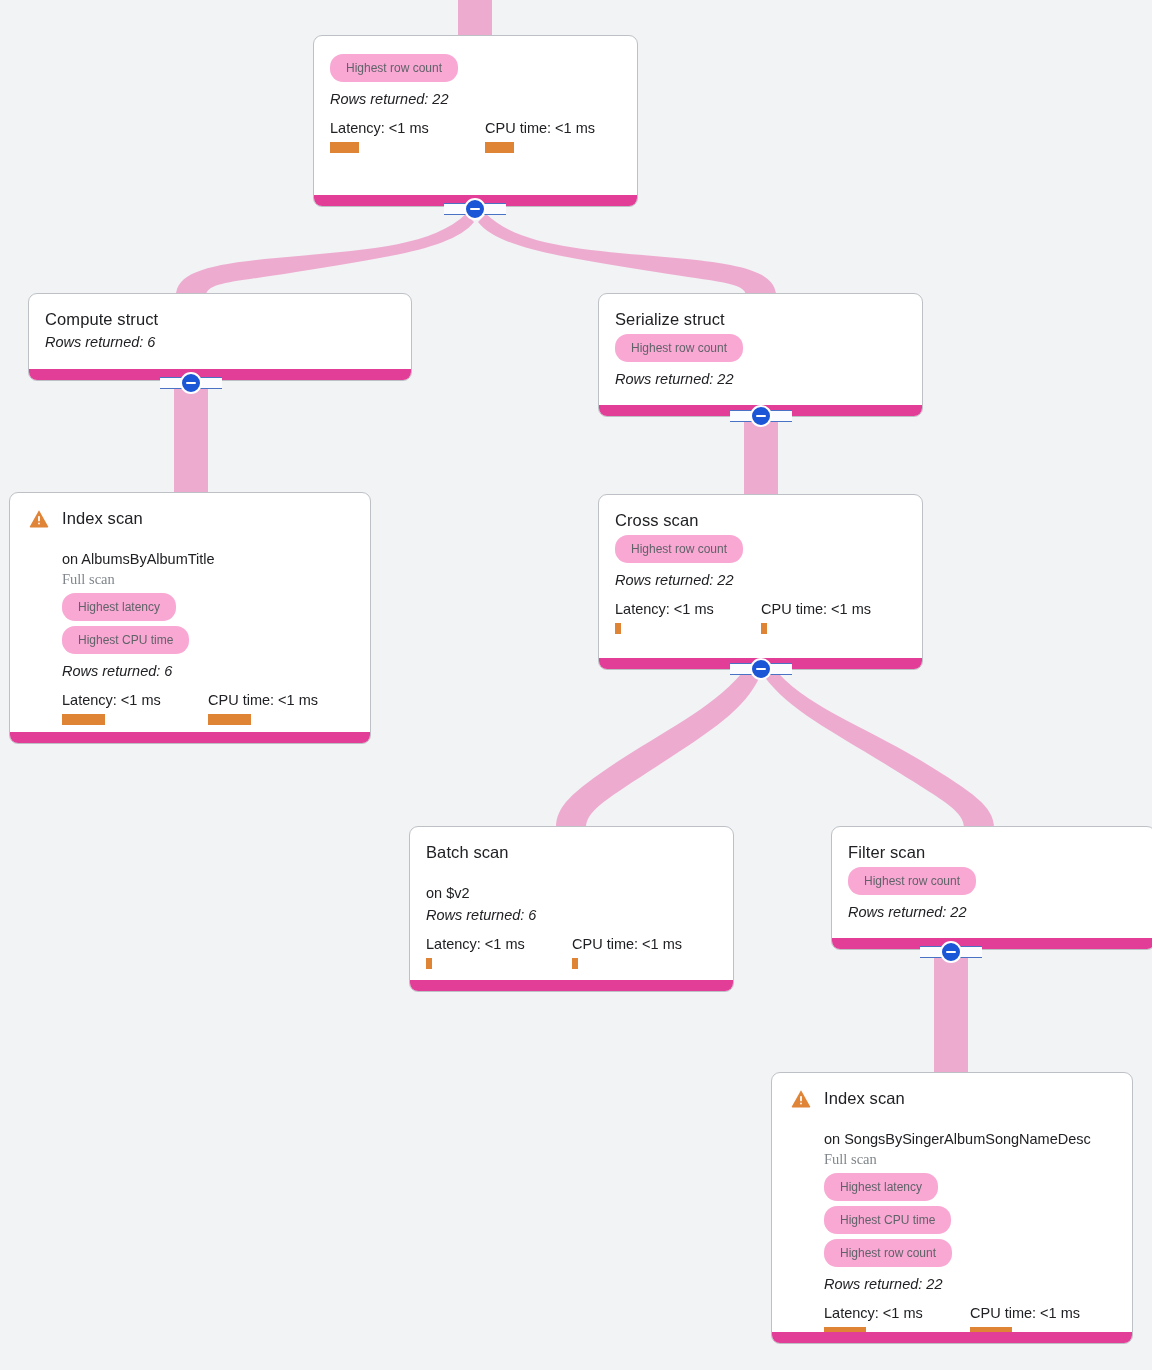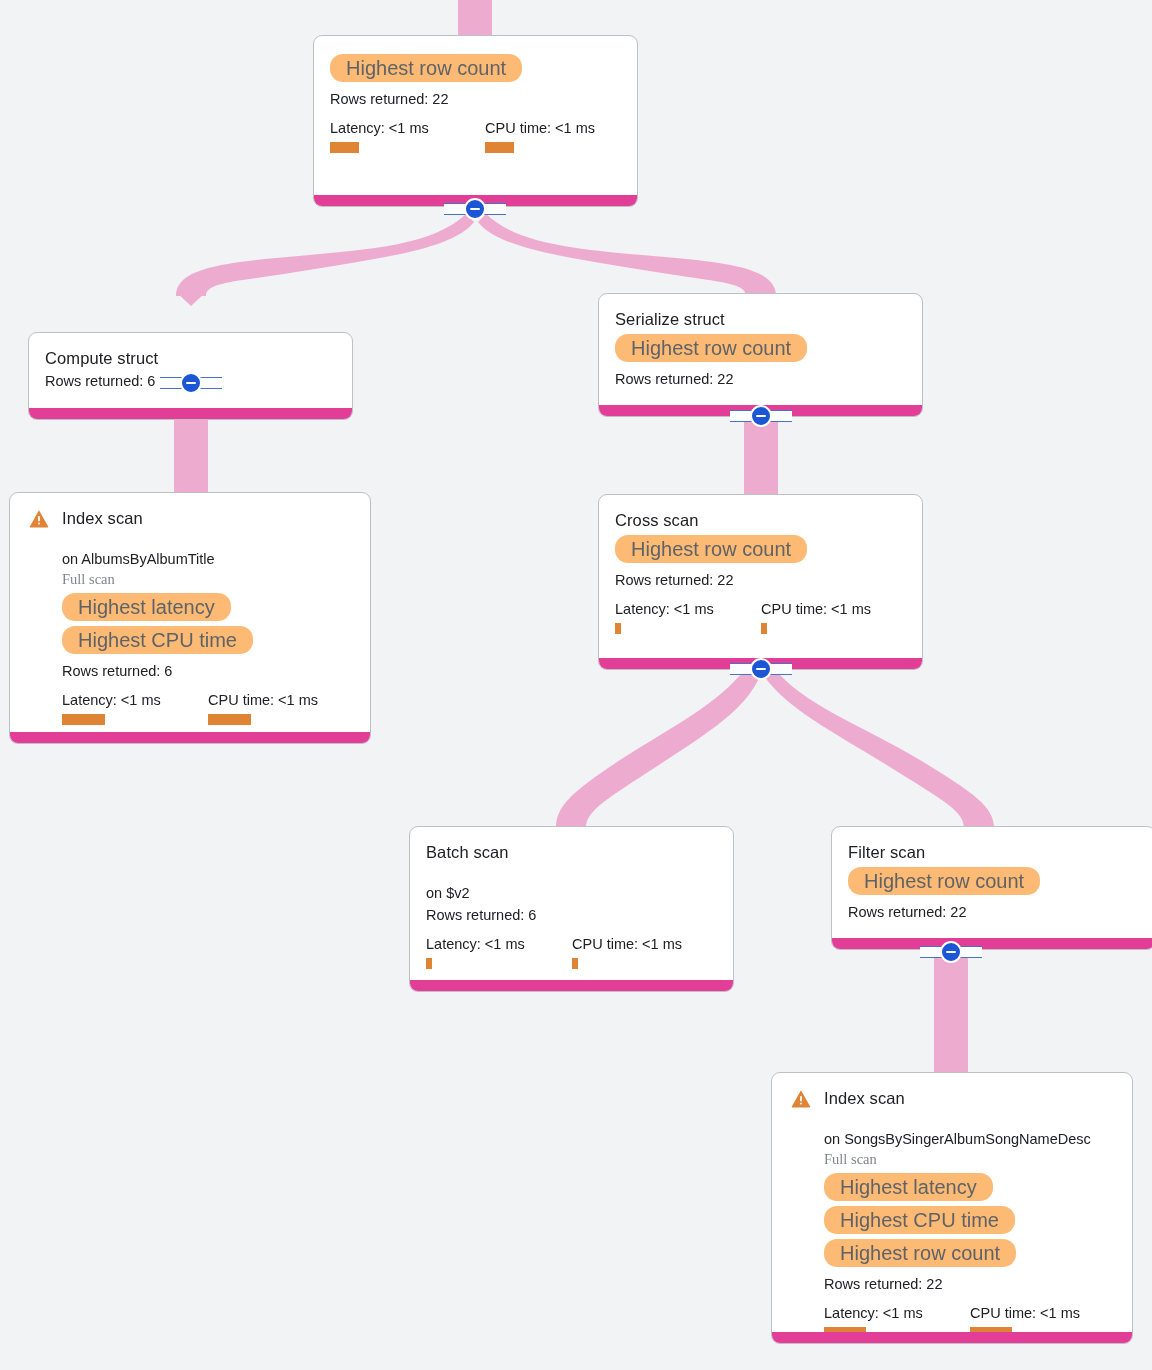--- a/index.html
+++ b/index.html
@@ -75,37 +75,38 @@
     color: #80868b;
     margin-top: 0;
     font-family: Liberation Serif, serif;
   }
 
   .badges {
     margin-top: 4px;
   }
   .badge {
     display: inline-block;
-    background: #fdba74;
+    background: #f9a8d4;
     color: #5f6368;
-    font-size: 20px;
+    font-size: 12px;
     line-height: 18px;
     padding: 5px 16px 5px 16px;
     border-radius: 13px;
     margin-bottom: 5px;
     white-space: nowrap;
   }
   .badge-row { display: block; }
 
   .rows-line {
     font-size: 14.5px;
     color: #202124;
     line-height: 20px;
     margin-top: 2px;
     white-space: nowrap;
+    font-style: italic;
   }
 
   .metrics {
     margin-top: 10px;
     position: relative;
     height: 34px;
   }
   .metric {
     position: absolute;
     top: 0;
@@ -248,21 +249,21 @@
       </div>
     </div>
     <div class="node-footer"></div>
   </div>
   <div class="toggle" style="left:444px; top:198px;">
     <div class="rail left"></div>
     <div class="rail right"></div>
     <div class="knob"></div>
   </div>
 
-  <div class="node" style="left:28px; top:293px; width:325px; height:88px;margin-top:39px;">
+  <div class="node" style="left:28px; top:293px; width:384px; height:88px;">
     <div class="node-body">
       <div class="node-title">Compute struct</div>
       <div class="rows-line">Rows returned: 6</div>
     </div>
     <div class="node-footer"></div>
   </div>
   <div class="toggle" style="left:160px; top:372px;">
     <div class="rail left"></div>
     <div class="rail right"></div>
     <div class="knob"></div>

